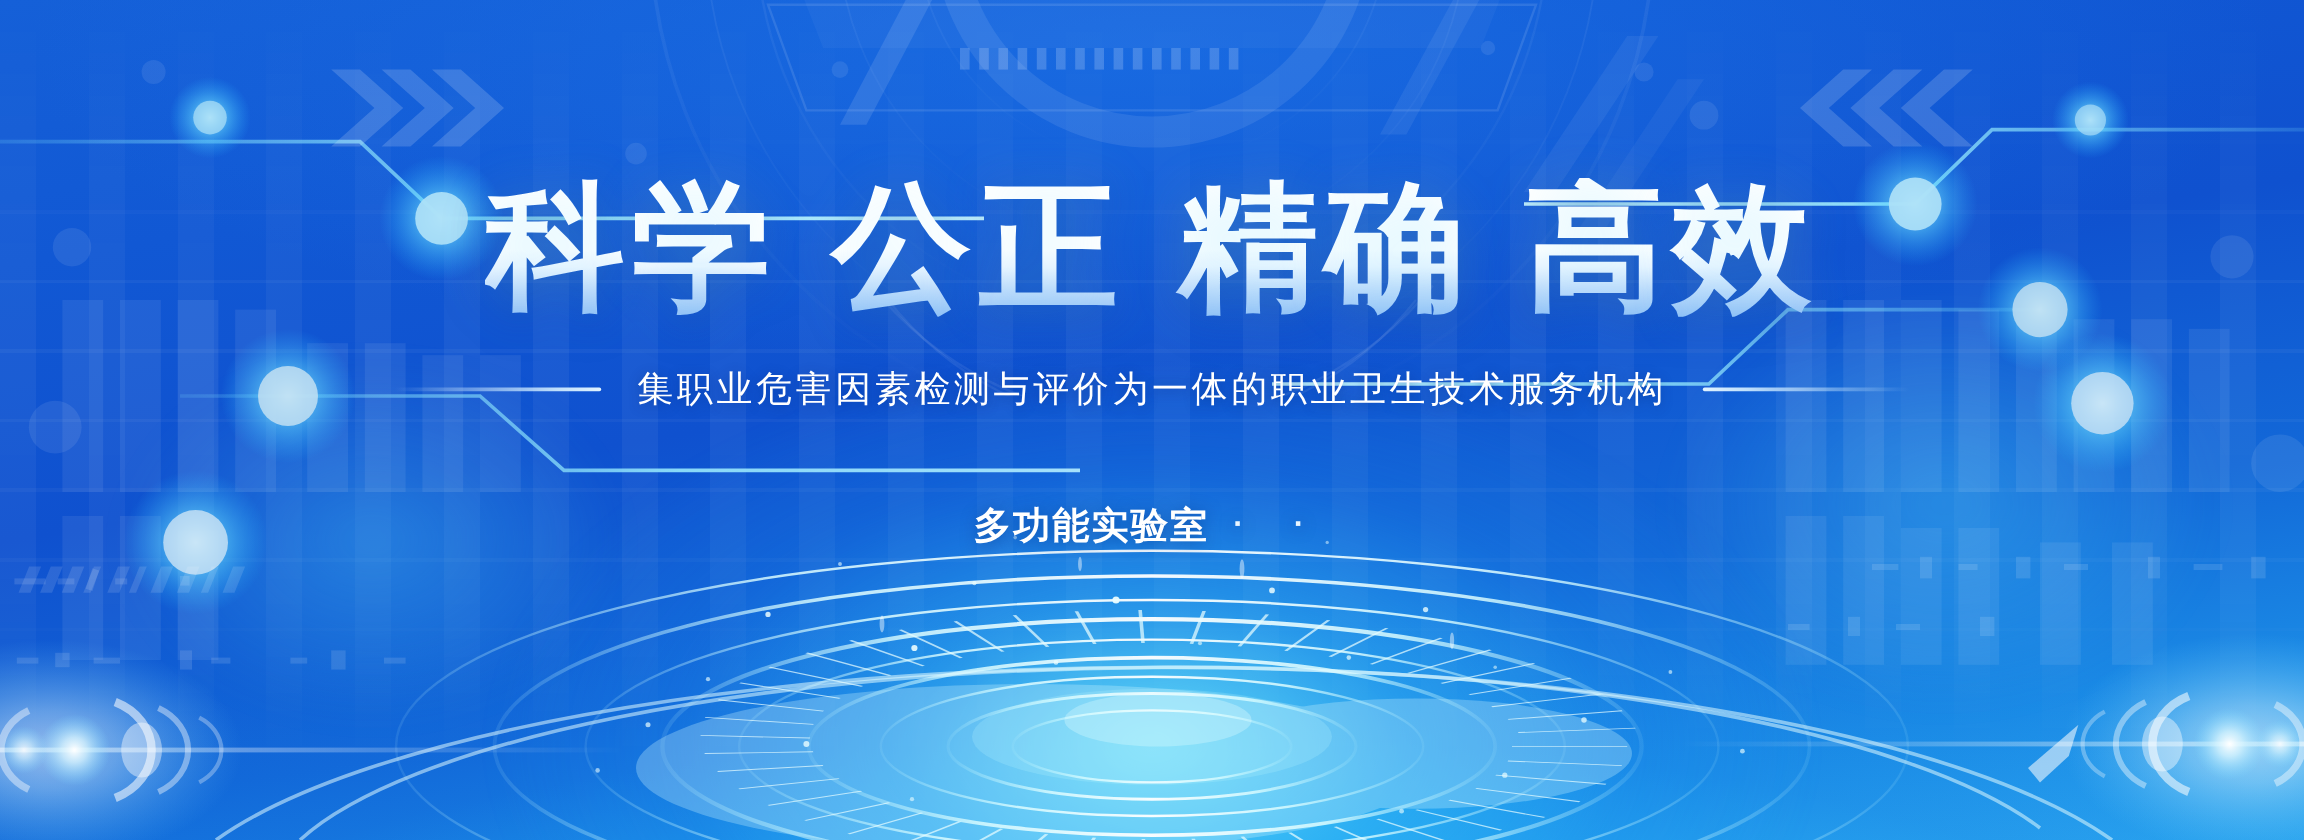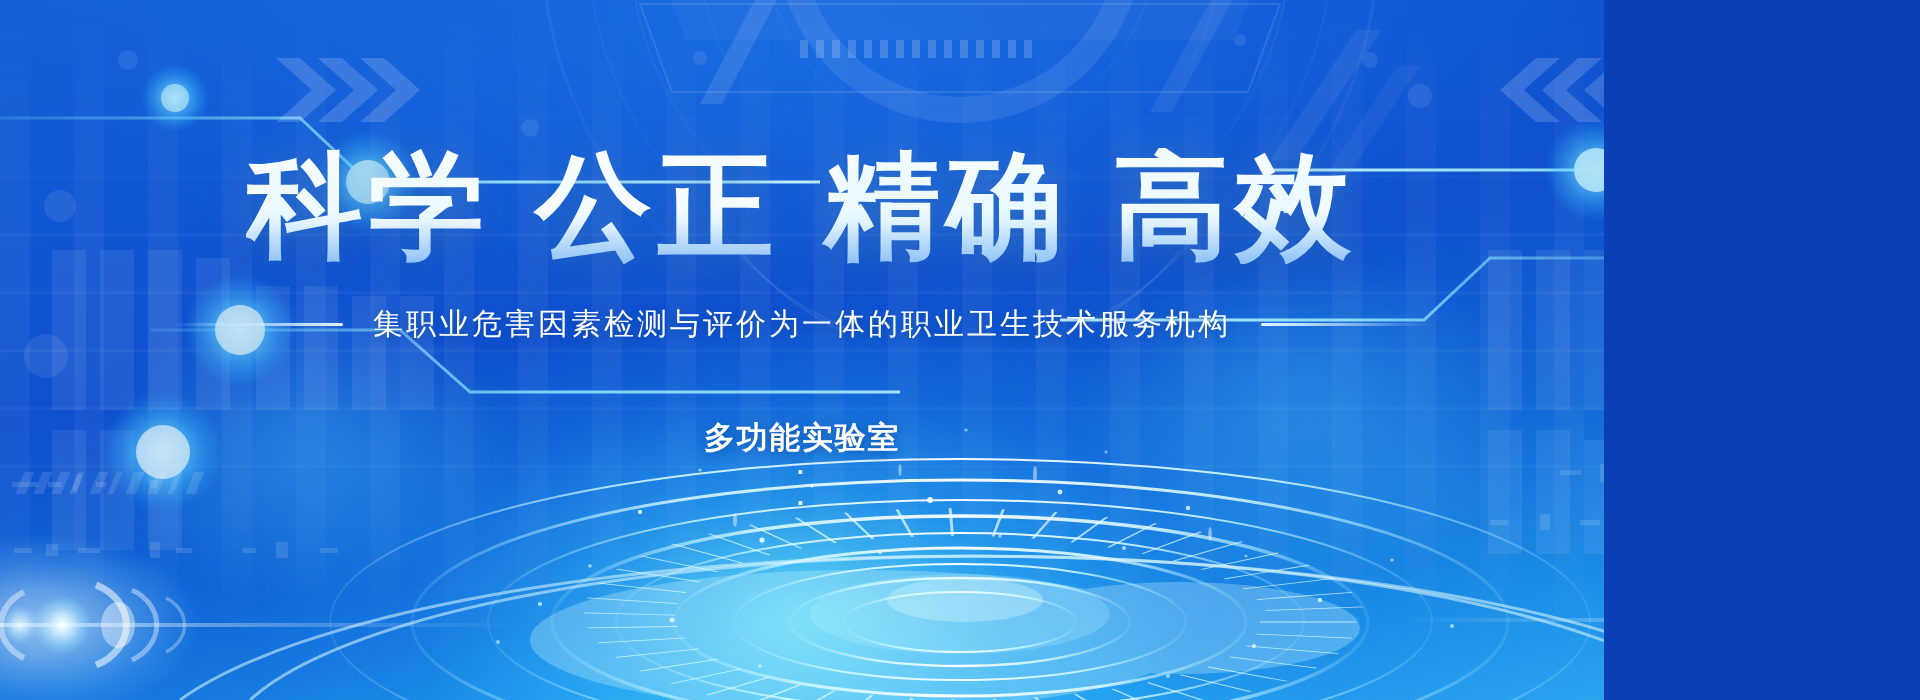--- a/index.html
+++ b/index.html
@@ -1,20 +1,20 @@
 <!DOCTYPE html>
 <html><head>
 <meta charset="utf-8">
 <style>
   * { margin:0; padding:0; box-sizing:border-box; }
   html,body { background:#0a3fb5; }
 
   #banner {
     position:relative;
-    width:1604px; height:700px;
+    width:1920px; height:700px;
     overflow:hidden;
     font-family:"Liberation Sans","DejaVu Sans",sans-serif;
     background:
       radial-gradient(130% 90% at 50% 118%, rgba(60,225,255,.62) 0%, rgba(38,190,250,.34) 16%, rgba(20,120,230,.10) 34%, rgba(0,0,0,0) 54%),
       radial-gradient(70% 55% at 50% 6%, rgba(30,120,235,.55) 0%, rgba(18,80,205,0) 70%),
       linear-gradient(171deg, #1560d8 0%, #1158d4 22%, #0f51cf 45%, #1268d8 68%, #1b8ce6 86%, #2ba6ef 100%);
   }
 
   
   .layer { position:absolute; inset:0; pointer-events:none; }
@@ -89,21 +89,21 @@
     font-size:30px; color:#ffffff; letter-spacing:.10em; font-weight:500;
     text-shadow:0 2px 10px rgba(5,45,125,.45);
   }
 
   
   .features {
     margin-top:72px;
     font-size:31px; color:#ffffff; letter-spacing:.055em; font-weight:bold;
     white-space:nowrap;
     text-shadow:0 2px 12px rgba(5,45,125,.50);
-    display:flex; align-items:center;flex-direction:column;
+    display:flex; align-items:center;
   }
   .features .sep {
     display:inline-block;
     margin:0 20px;
     font-size:26px;
     transform:translateY(-2px);
     color:#eaf6ff;
   }
 </style>
 </head>

